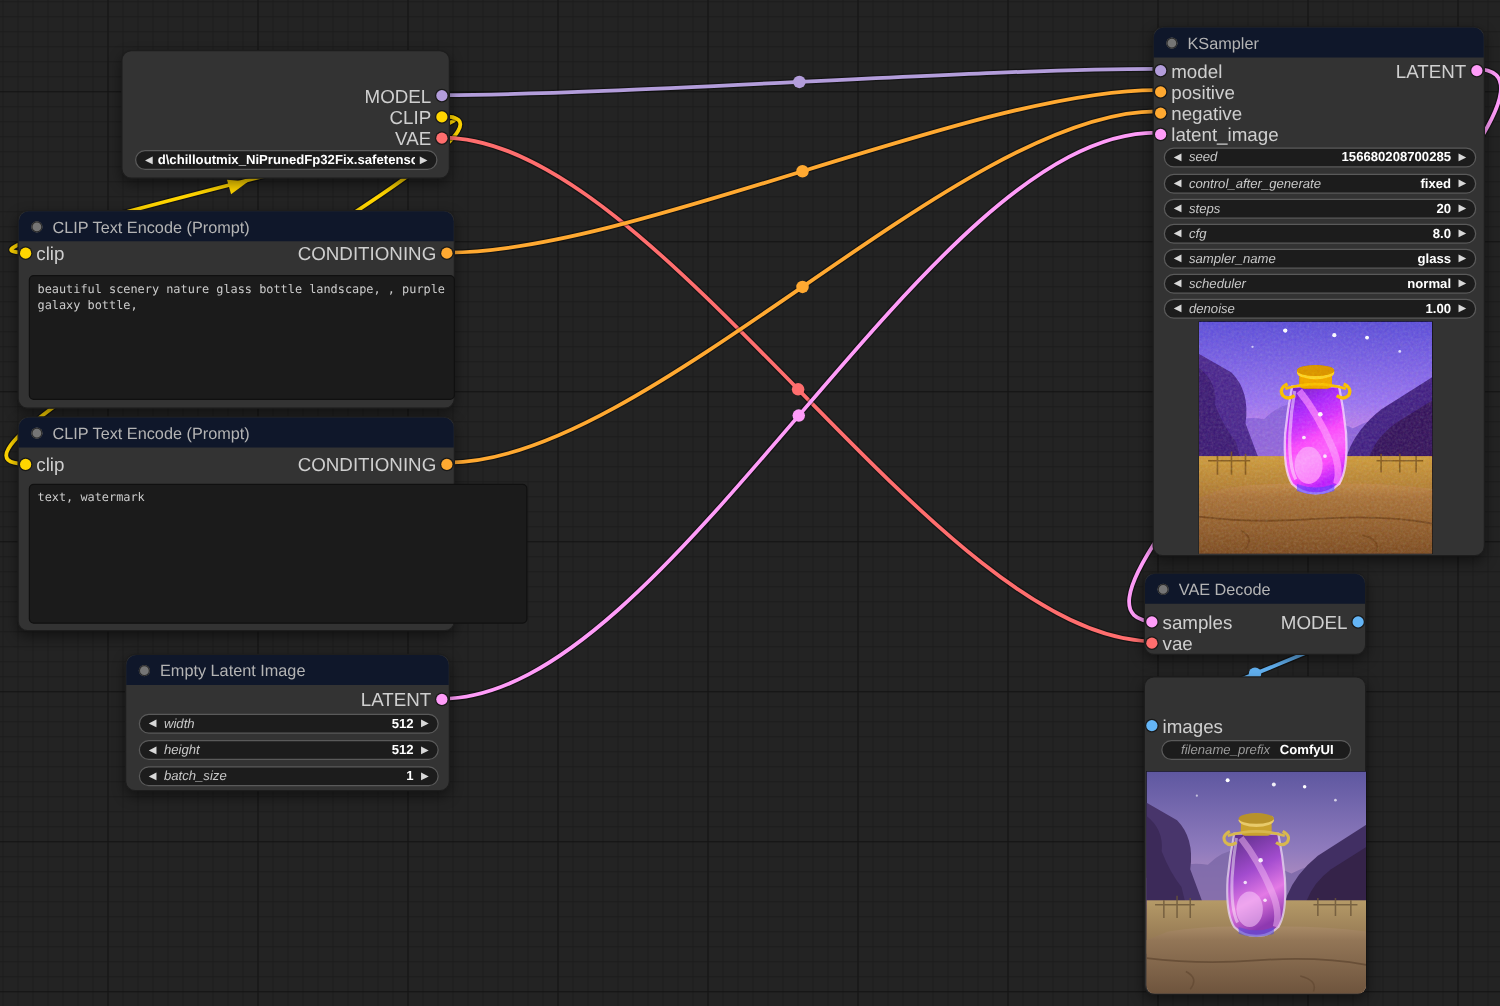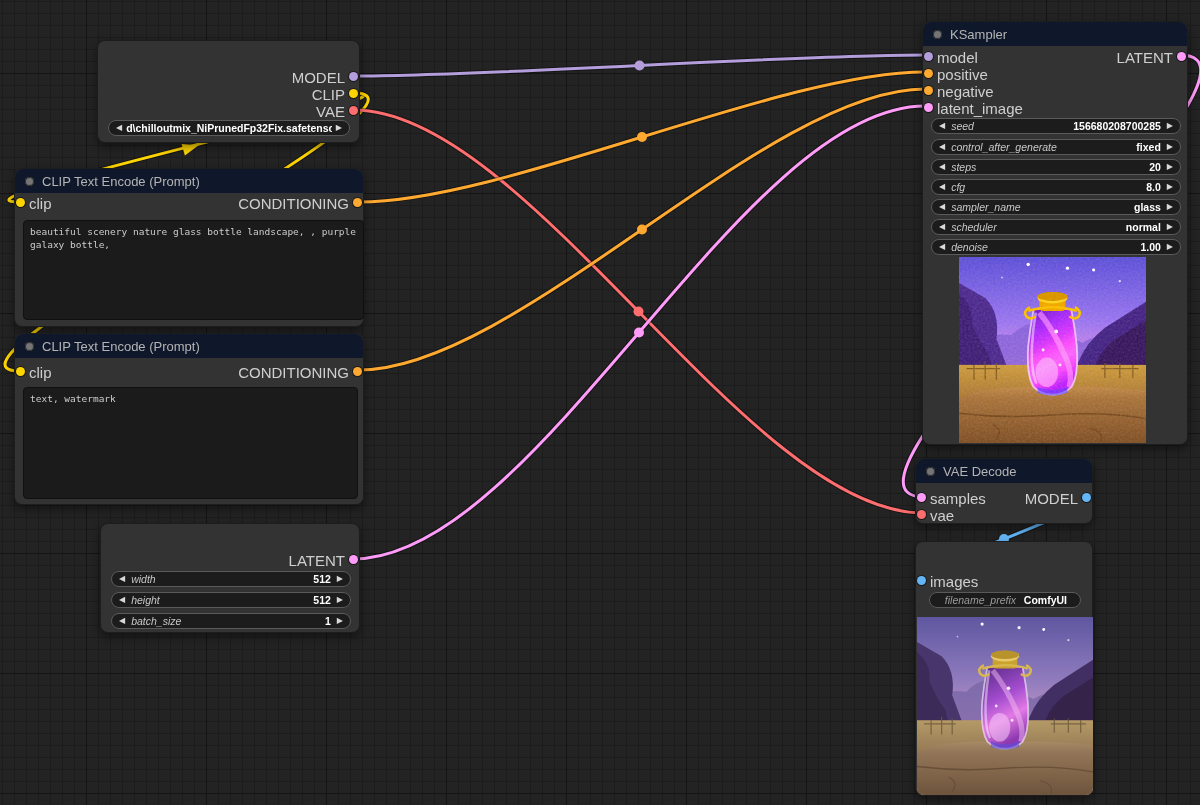--- a/index.html
+++ b/index.html
@@ -214,24 +214,28 @@
     <span class="title-text">CLIP Text Encode (Prompt)</span>
   </div>
   <div class="slot in" style="top:31px">
     <span class="dot" style="background: rgb(255, 213, 0);"></span>
     <span>clip</span>
   </div>
   <div class="slot out" style="top:31px">
     <span class="dot" style="background: rgb(255, 169, 49);"></span>
     <span>CONDITIONING</span>
   </div>
-  <div class="prompt" style="left:8px;top:53px;width:335px;height:112px">text, watermark</div>
+  <div class="prompt" style="left:8px;top:53px;width:399px;height:112px">text, watermark</div>
 </div>
 
 <div class="node" style="left:100px;top:523px;width:260px;height:110px">
+  <div class="titlebar">
+    <span class="title-dot"></span>
+    <span class="title-text">Empty Latent Image</span>
+  </div>
   <div class="slot out" style="top:29px">
     <span class="dot" style="background: rgb(255, 156, 249);"></span>
     <span>LATENT</span>
   </div>
   <div class="widget" style="left:10px;top:47px;width:240px">
     <span class="arrow">◀</span>
     <span class="wlabel">width</span>
     <span class="wvalue">512</span>
     <span class="arrow">▶</span>
   </div>

